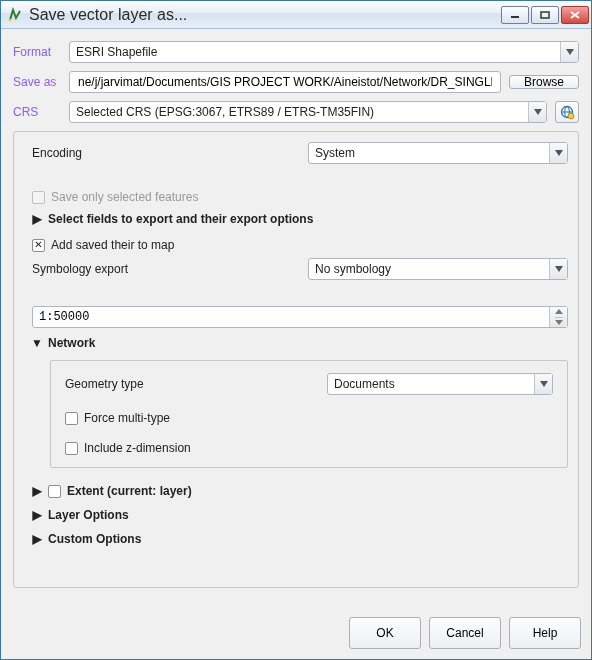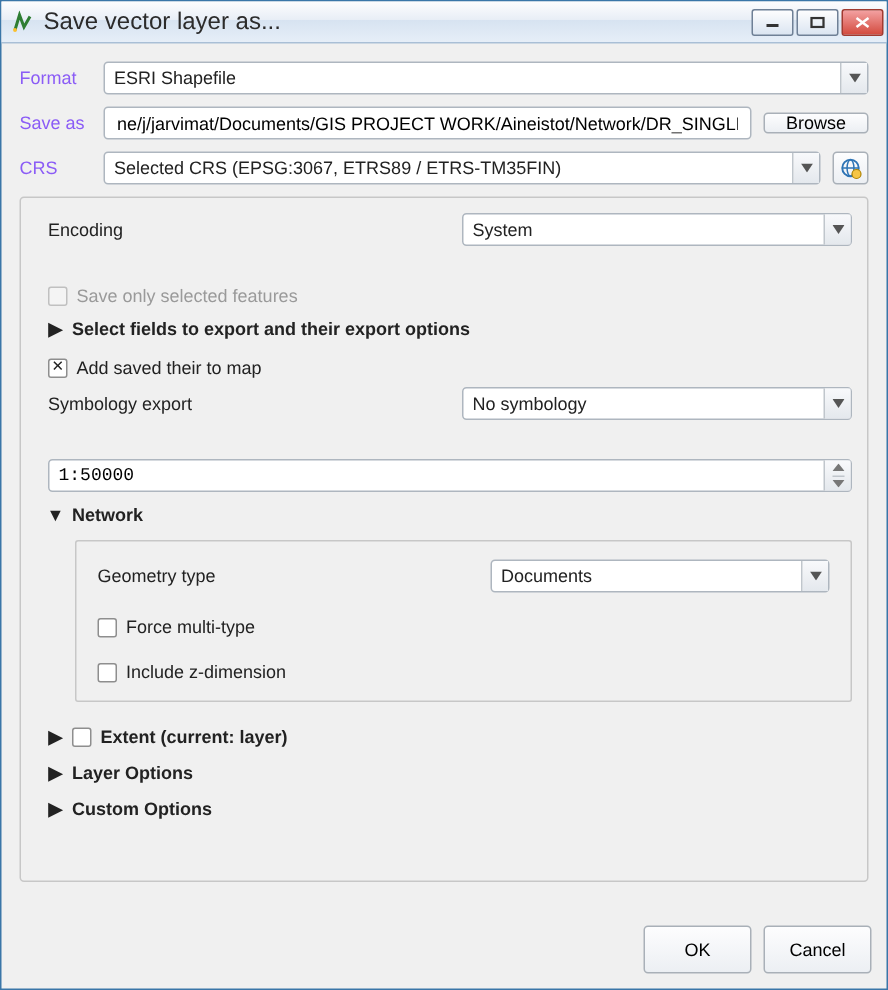--- a/index.html
+++ b/index.html
@@ -356,15 +356,16 @@
         <span>Custom Options</span>
       </div>
 
     </div>
 
   </div>
 
   <div class="footer">
     <button class="btn">OK</button>
     <button class="btn">Cancel</button>
+    <button class="btn">Help</button>
   </div>
 
 </div>
 
 </body></html>

